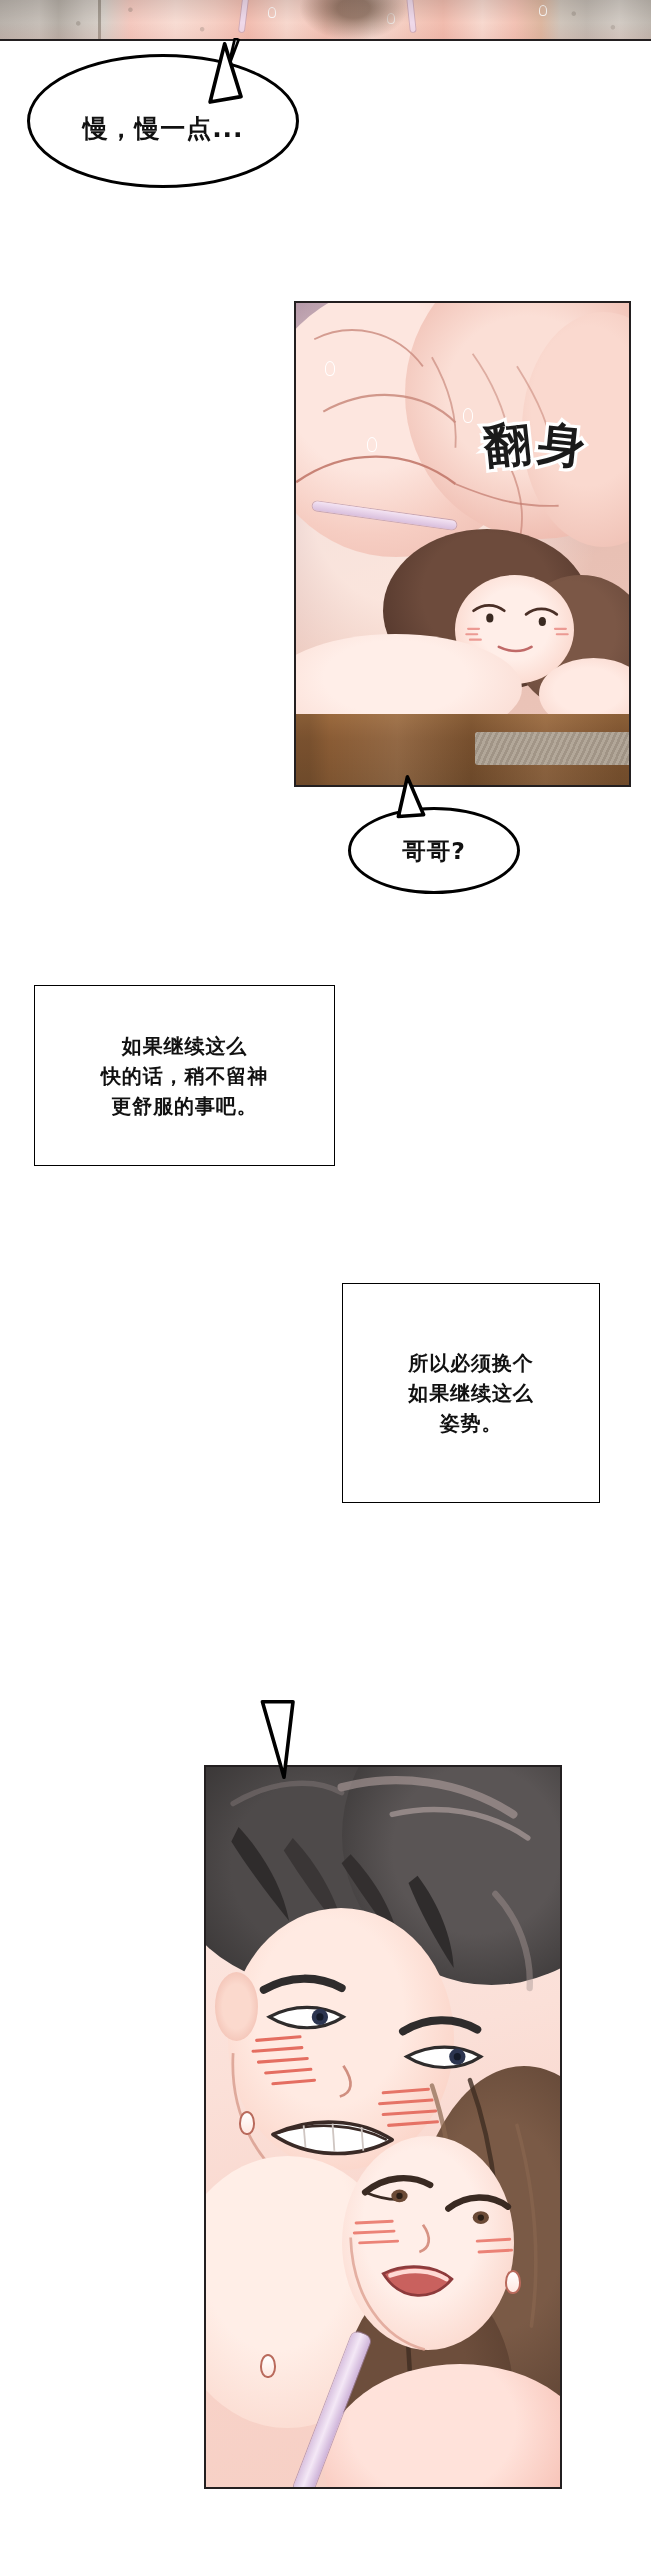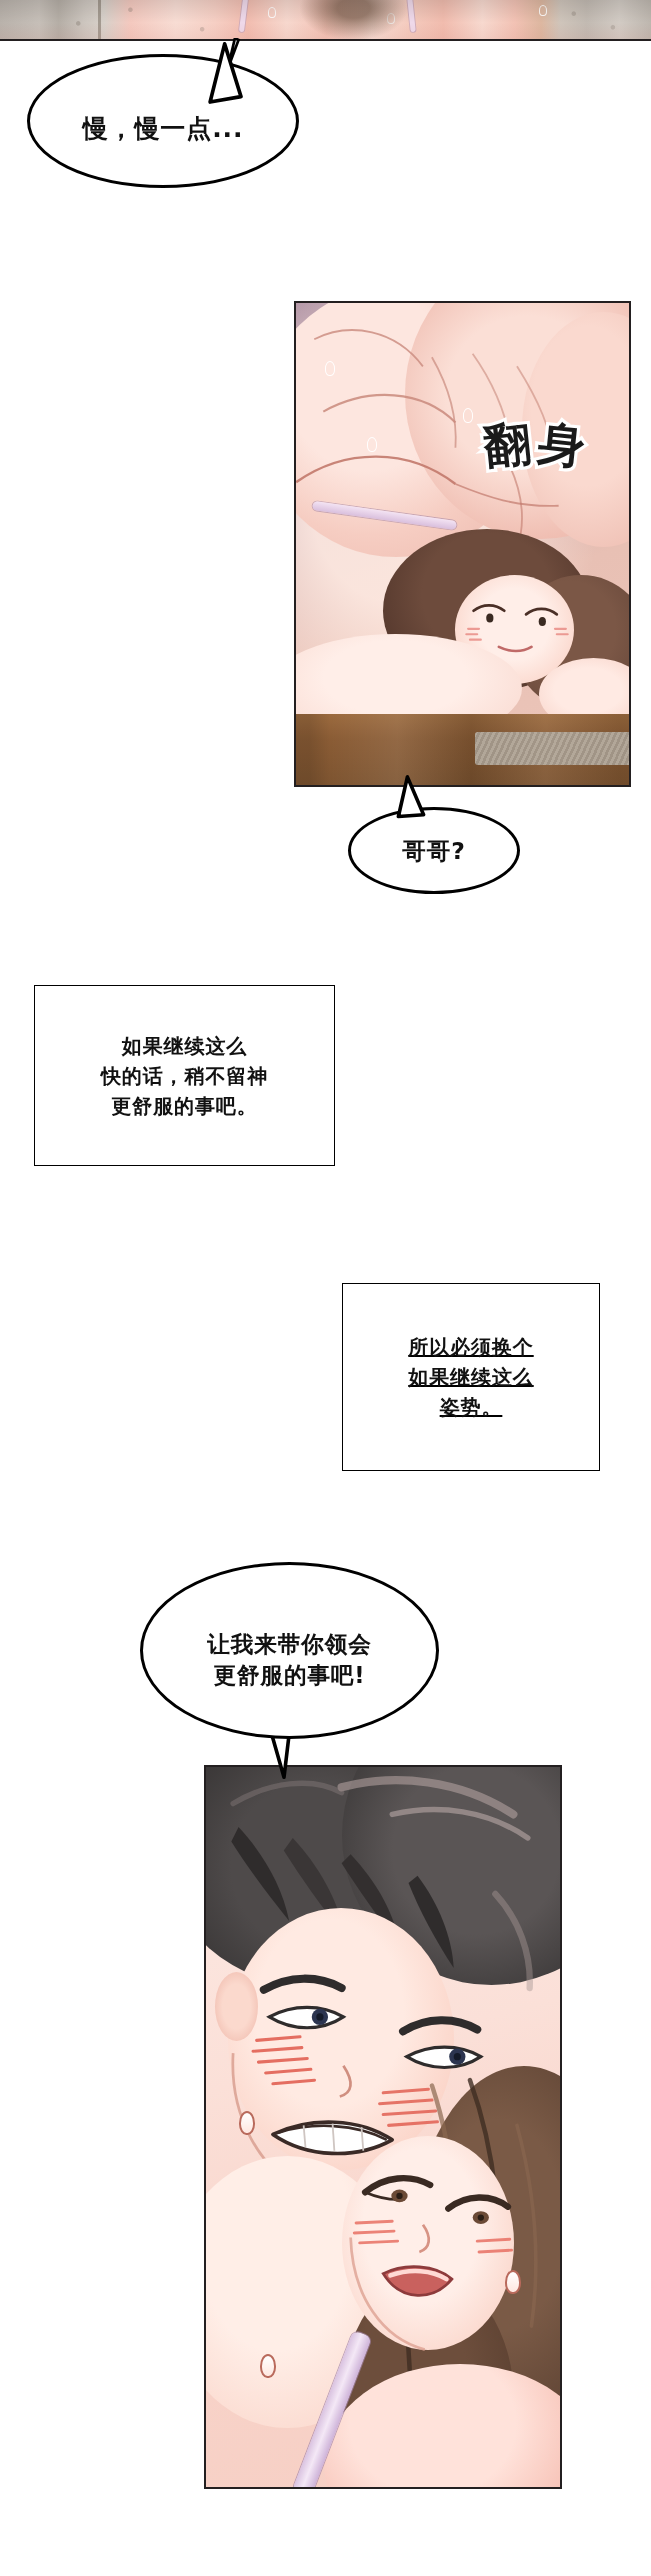--- a/index.html
+++ b/index.html
@@ -182,34 +182,28 @@
   </div>
 
   <div class="cap" id="caption-1" style="left:34px;top:985px;width:301px;height:181px;">
     <div class="txt noselect" style="font-size:20px;">
       <div>如果继续这么</div>
       <div>快的话，稍不留神</div>
       <div>更舒服的事吧。</div>
     </div>
   </div>
 
-  <div class="cap" id="caption-2" style="left:342px;top:1283px;width:258px;height:188px;text-decoration:underline;">
+  <div class="cap" id="caption-2" style="left:342px;top:1283px;width:258px;height:220px;">
     <div class="txt noselect" style="font-size:20px;">
       <div>所以必须换个</div>
       <div>如果继续这么</div>
       <div>姿势。</div>
     </div>
   </div>
 
-  <div class="bubble round" id="bubble-3" style="left:140px;top:1562px;width:299px;height:177px;z-index:5;">
-    <div class="txt noselect" style="font-size:22.6px;margin-top:18px;">
-      <div>让我来带你领会</div>
-      <div>更舒服的事吧!</div>
-    </div>
-  </div>
   <svg class="tail" style="left:257px;top:1698px;z-index:4;" width="63" height="83" viewBox="0 0 70 92">
     <path d="M6,4 L40,4 L30,88 Z" fill="#ffffff" stroke="#000000" stroke-width="4" stroke-linejoin="round"></path>
   </svg>
 
   <div class="panel bordered" id="panel-4">
     <div class="art">
 
       <div style="position:absolute;inset:0;
            background:linear-gradient(165deg,#fdeae4 0%,#fbe0d8 40%,#f8d3c9 70%,#f6cfc4 100%);"></div>
 

